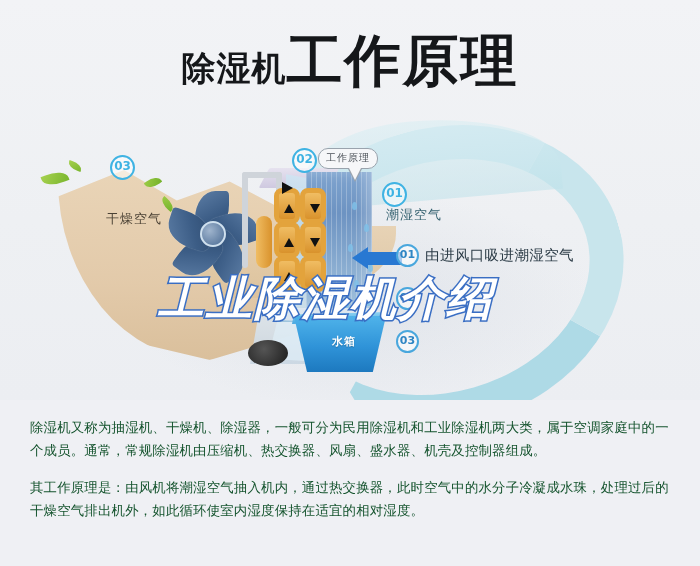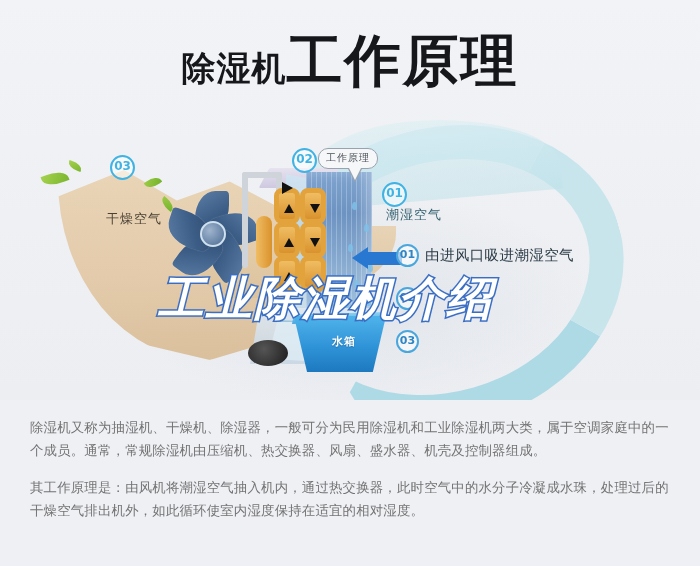--- a/index.html
+++ b/index.html
@@ -239,21 +239,21 @@
     color:#ffffff;letter-spacing:2px;white-space:nowrap;
     -webkit-text-stroke:3px #3b6fc4;
     paint-order:stroke fill;
     text-shadow:0 0 2px rgba(59,111,196,.6);
   }
 
   
   .copy{position:absolute;left:30px;top:416px;width:644px;}
   .copy p{
     margin:0 0 9px 0;
-    color:#737373;font-size:13.4px;line-height:23px;letter-spacing:.2px;
+    color:#14532d;font-size:13.4px;line-height:23px;letter-spacing:.2px;
   }
   .copy .p-gap{margin-top:14px;font-family:Liberation Serif, serif;}
 </style>
 </head>
 <body>
 
 <div class="page">
 
   <div class="illus">
 

